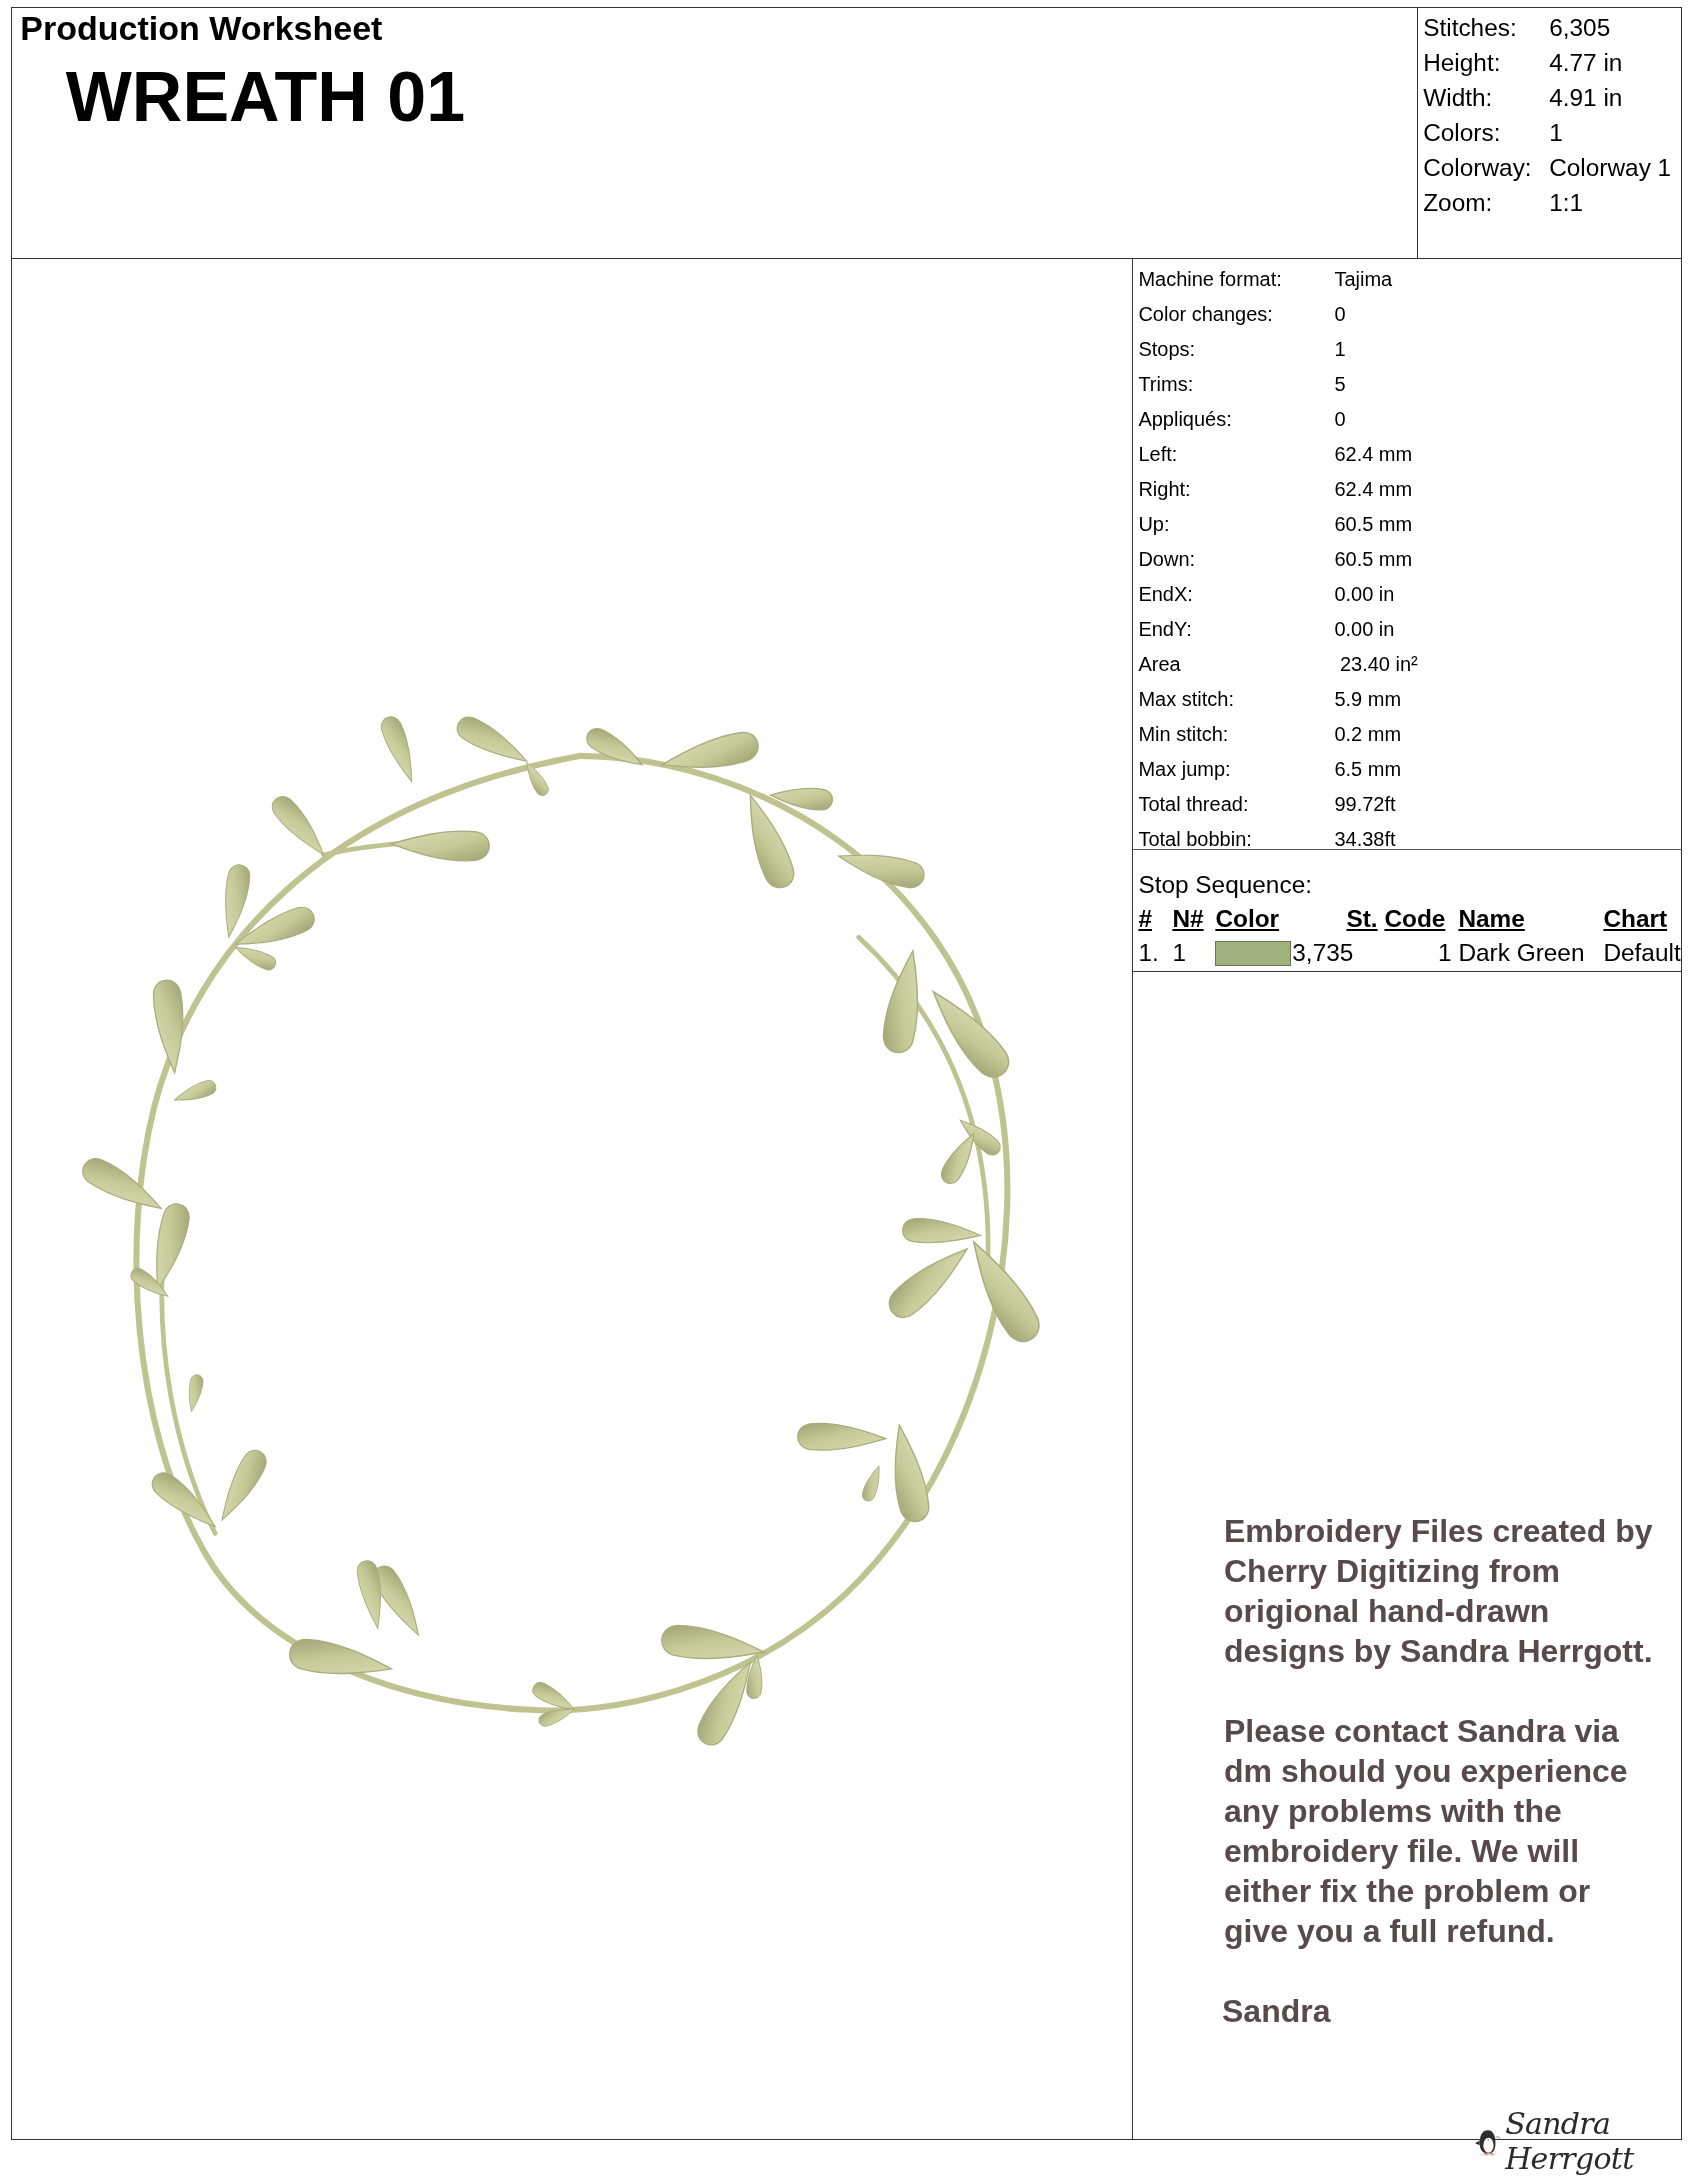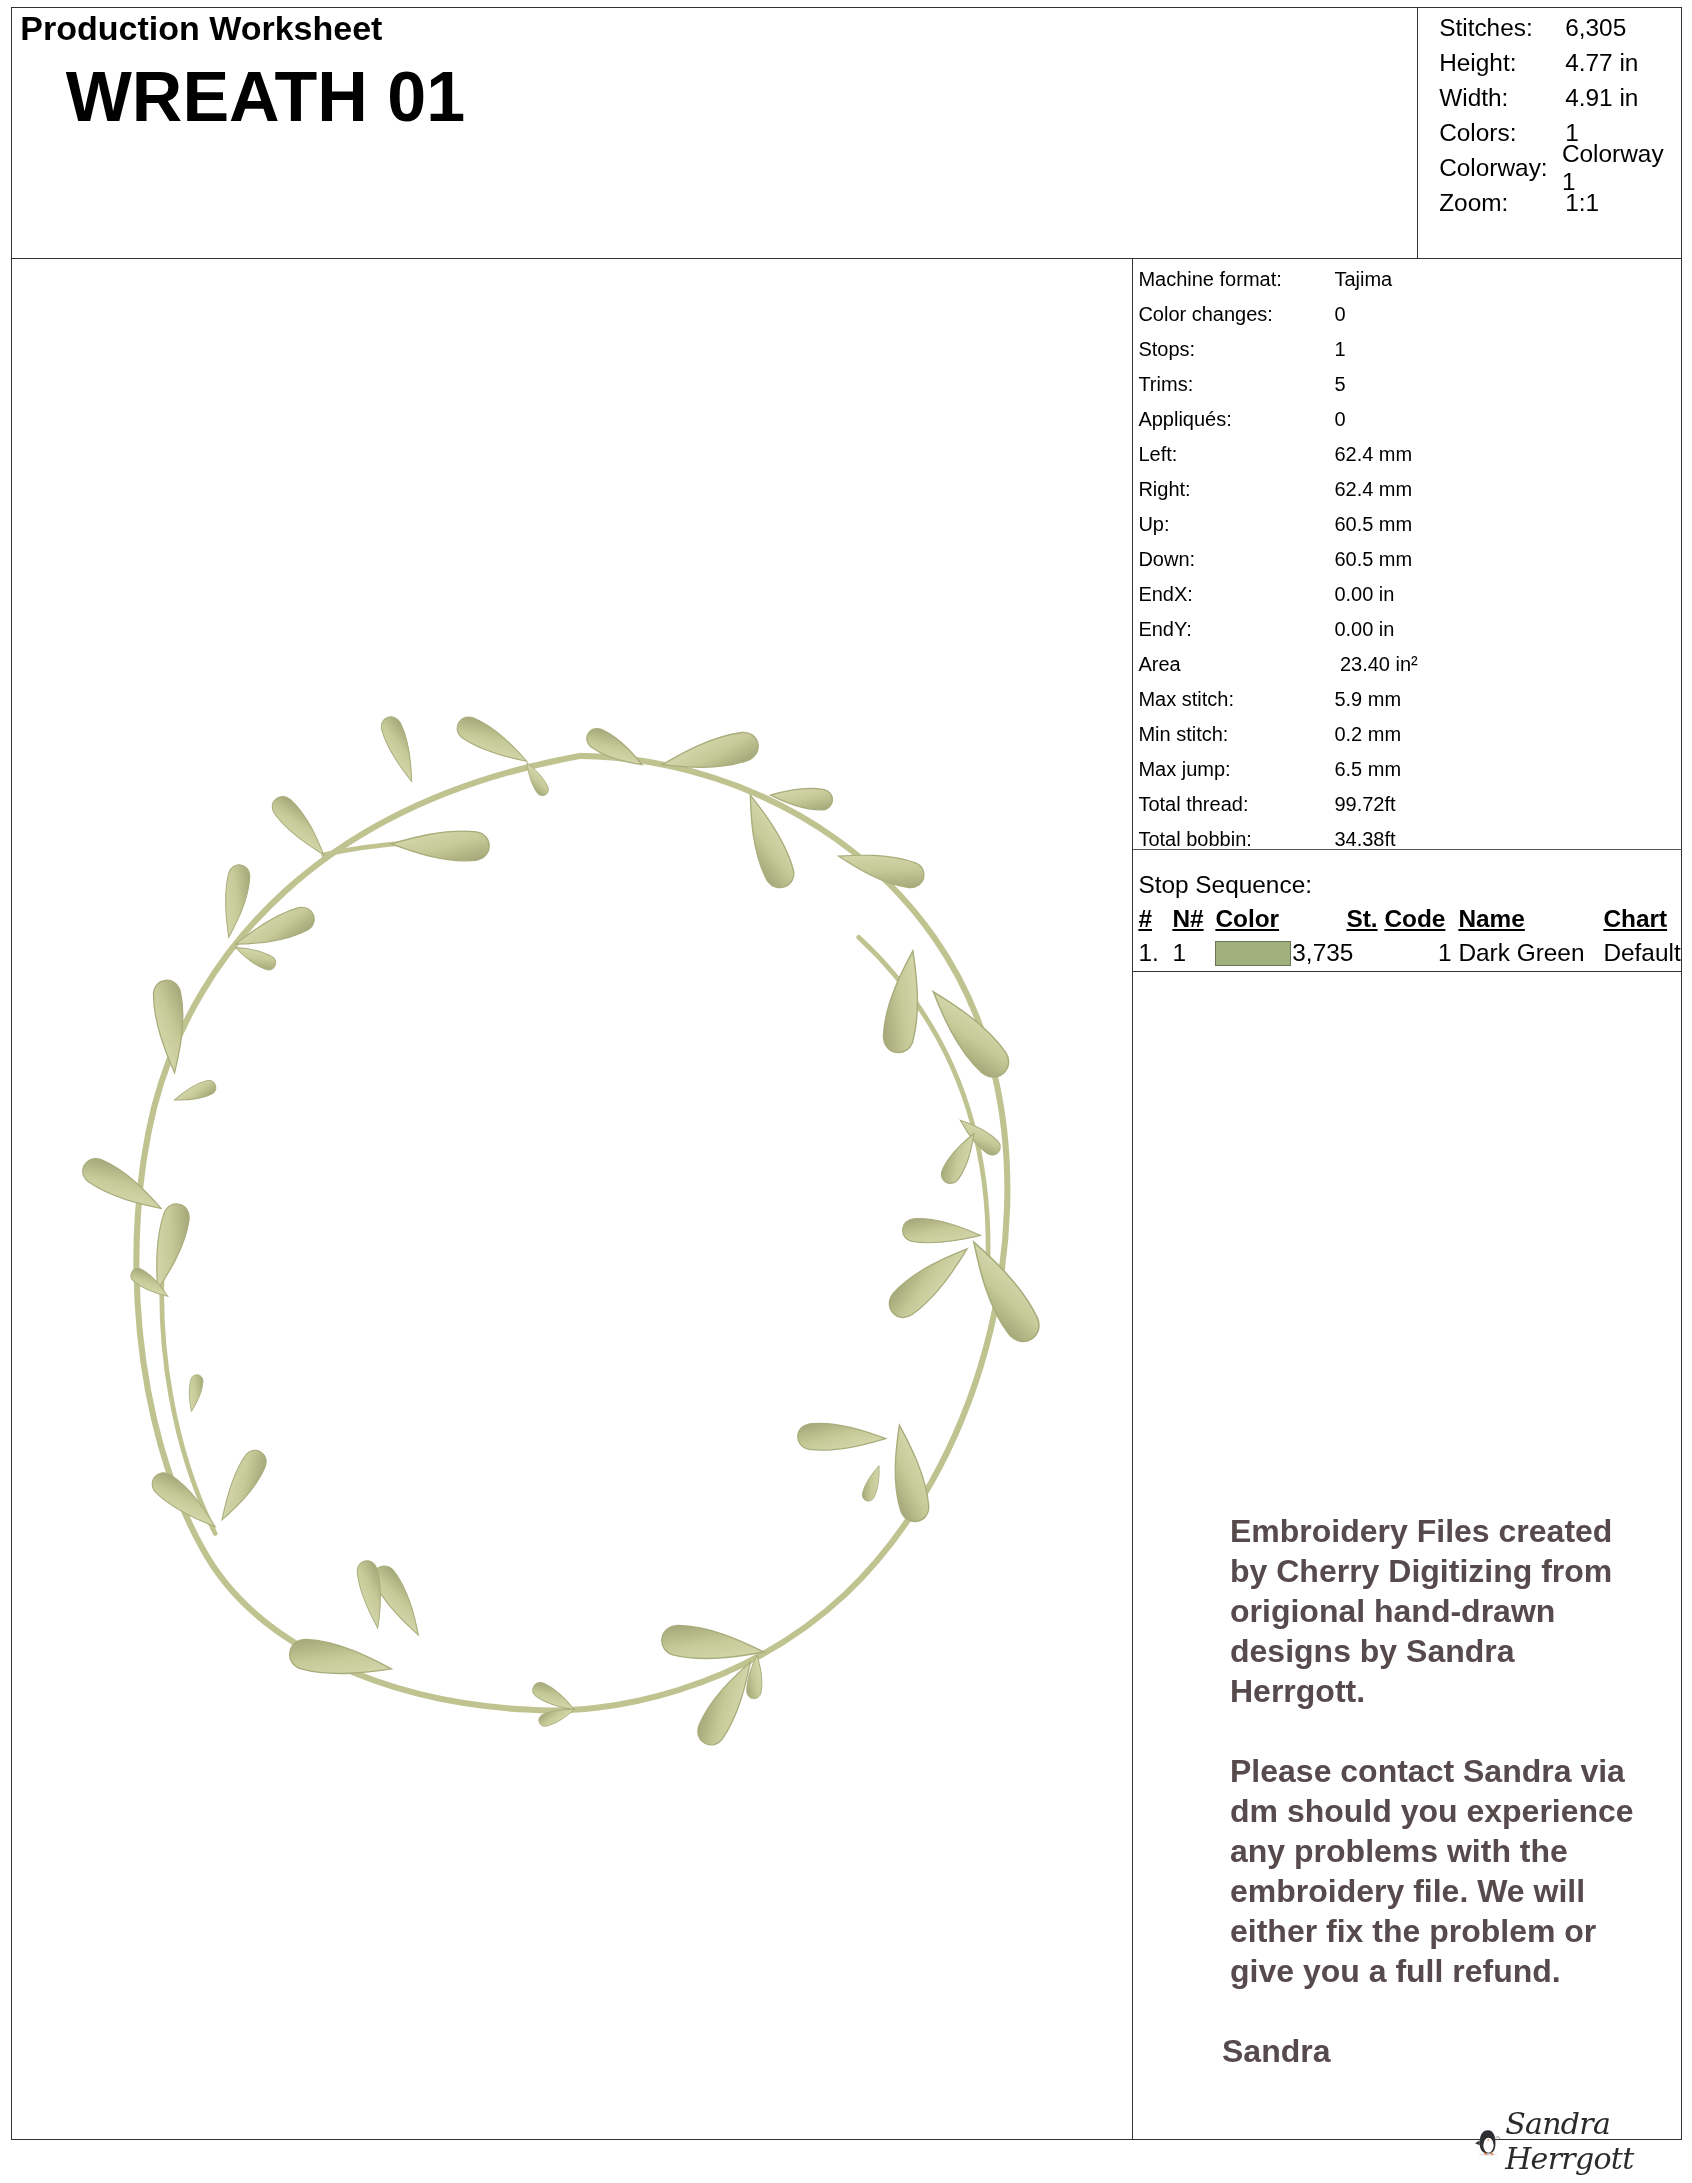--- a/index.html
+++ b/index.html
@@ -8,41 +8,41 @@
   .frame { position:absolute; left:10.8px; top:6.8px; width:1671px; height:2133px;
            border:1.4px solid #333; box-sizing:border-box; }
   .header { position:absolute; left:10.8px; top:6.8px; width:1671px; height:252px;
             border-bottom:1.4px solid #333; box-sizing:border-box; }
   .title-small { position:absolute; left:9.5px; top:2.7px; font-size:34px; font-weight:bold;
                  letter-spacing:0px; }
   .title-big { position:absolute; left:23px; top:50px; font-size:70px; font-weight:bold;margin-left:32px; }
   .summary { position:absolute; left:1406px; top:0; width:264px; height:251px;
              border-left:1.4px solid #333; box-sizing:border-box; padding:4.1px 0 0 5.4px; }
   .kv-row { display:flex; height:35px; align-items:center; font-size:24.4px; }
-  .kv-row .k { width:126px;margin-left:16px; }
+  .kv-row .k { width:126px; }
   .kv-row .v { }
   .info { position:absolute; left:1132px; top:259px; width:550px; height:1880px;
           border-left:1.4px solid #333; box-sizing:border-box; }
   .stats { padding:2.7px 0 0 5.4px; height:591px; box-sizing:border-box;
            border-bottom:1.4px solid #555; }
   .stat-row { display:flex; height:35px; align-items:center; font-size:20px; }
   .stat-row .k { width:196px; }
   .stop-seq { height:106px; border-bottom:1.4px solid #333; box-sizing:border-box;
               padding:1.4px 0 0 5.4px; font-size:24.4px;margin-top:16px; }
   .stop-title { height:35px; line-height:35px; }
   .seq-table { display:grid; grid-template-columns:34px 43px 81px 88px 74px 145px 88px;
                font-size:24.4px; }
   .seq-head { font-weight:bold; text-decoration:underline; height:34px; line-height:34px; }
   .seq-cell { height:34px; line-height:34px; white-space:nowrap; }
   .right { text-align:right; padding-right:6.8px; }
   .swatch-wrap { display:flex; align-items:center; height:34px; }
   .swatch { width:76px; height:24.4px; border:1.4px solid #6b7554; box-sizing:border-box; }
   .note { position:absolute; left:1222px; top:1511px; width:433px;
           font-size:32px; font-weight:bold; color:#574a4c; line-height:40px; }
-  .note p { margin:0 0 40px 8px; }
+  .note p { margin:0 0 40px 2px; }
   .signature { position:absolute; left:1475px; top:2079px; width:196px; height:54px;
                display:flex; align-items:center;margin-top:35px; }
   .sig-text { font-family:"DejaVu Serif", serif; font-style:italic; font-size:30px;
               color:#2a2a2a; margin-left:4.1px; letter-spacing:-0.7px; }
   .preview { position:absolute; left:12.2px; top:260px; width:1119px; height:1879px; }
 </style>
 </head>
 <body>
 
 <div class="frame"></div>

